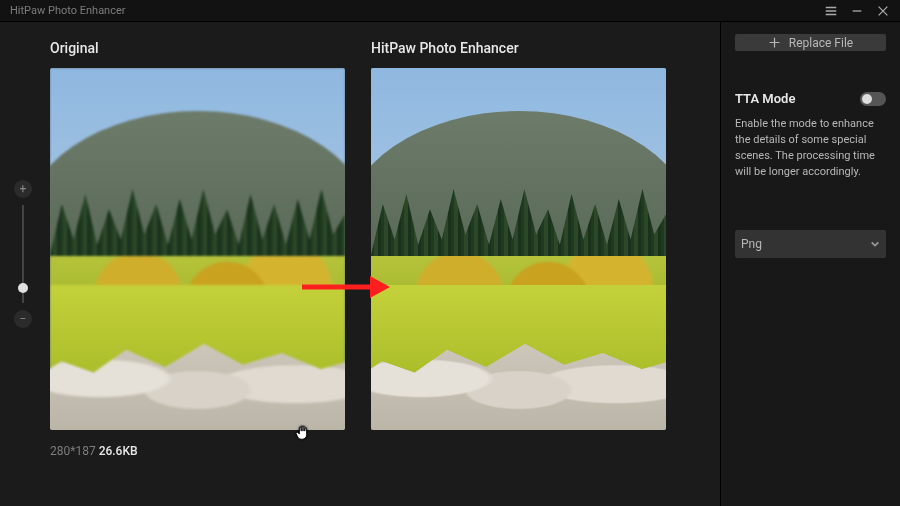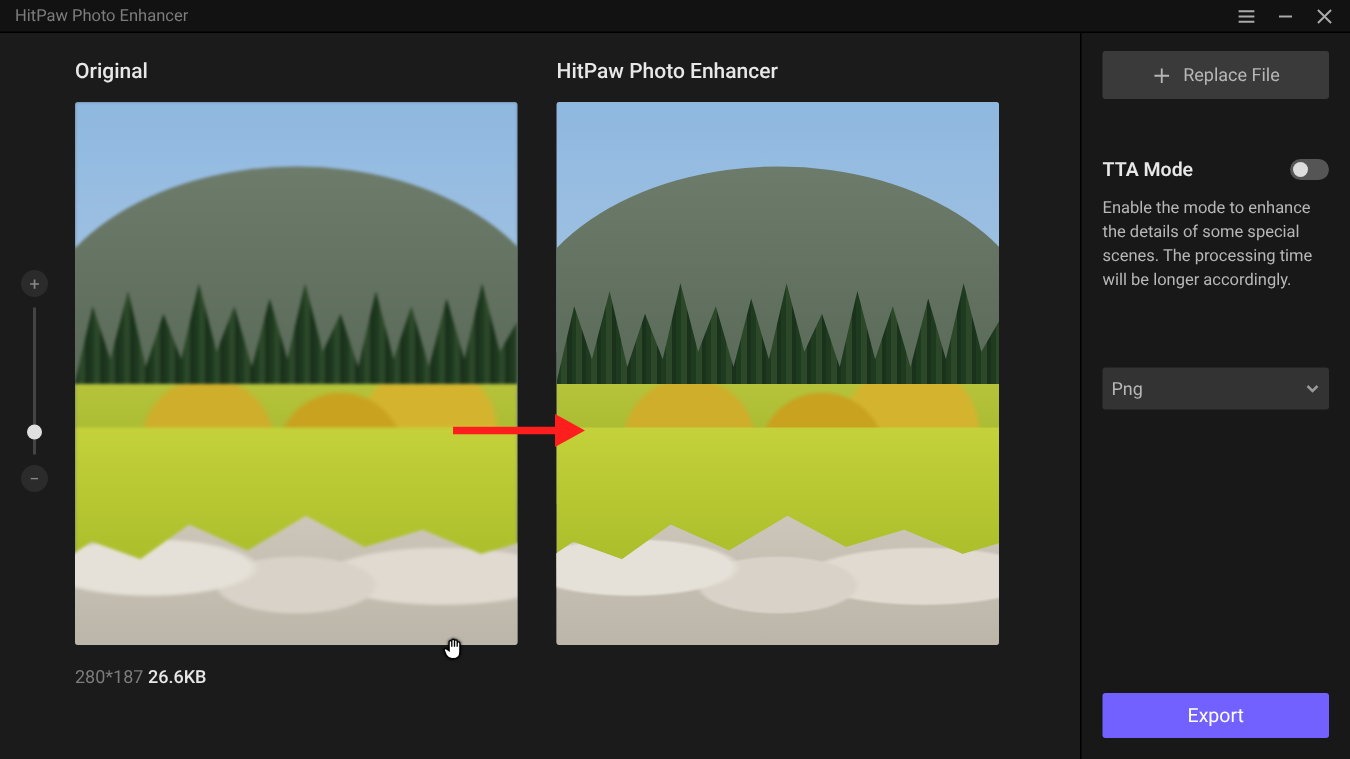--- a/index.html
+++ b/index.html
@@ -57,24 +57,24 @@
     radial-gradient(ellipse at 80% 45%,#e0dad0 0 20%,transparent 22%),
     linear-gradient(#cfc9bd,#b8b2a5);
     clip-path:polygon(0 40%,8% 25%,18% 35%,28% 15%,40% 30%,52% 10%,64% 28%,76% 18%,88% 32%,100% 22%,100% 100%,0 100%);}
   .blur .scene{filter:blur(1.2px);}
   
   .arrow{position:absolute;left:300px;top:252px;width:90px;height:26px;z-index:5;pointer-events:none;}
   
   .hand{position:absolute;left:294px;top:401px;z-index:6;width:18px;height:18px;}
   .hand svg{filter:drop-shadow(0 0 1px #000);}
   
-  .sbtn{height:32px;background:var(--btn);display:flex;align-items:center;justify-content:center;gap:8px;font-size:12px;color:var(--text-dim);cursor:pointer;border-radius:2px;}
+  .sbtn{height:17px;background:var(--btn);display:flex;align-items:center;justify-content:center;gap:8px;font-size:12px;color:var(--text-dim);cursor:pointer;border-radius:2px;}
   .sbtn svg{width:13px;height:13px;stroke:#b7b7b7;fill:none;stroke-width:1.5;}
   .section{margin-top:40px;}
-  .secrow{display:flex;align-items:flex-start;justify-content:space-between;}
+  .secrow{display:flex;align-items:center;justify-content:space-between;}
   .seclabel{font-size:13px;font-weight:600;color:var(--text);}
   .toggle{width:26px;height:14px;background:#555;border-radius:8px;position:relative;cursor:pointer;}
   .toggle::after{content:"";position:absolute;left:2px;top:2px;width:10px;height:10px;border-radius:50%;background:#ddd;}
   .desc{margin-top:10px;font-size:11px;line-height:1.45;color:var(--text-dim);}
   .select{margin-top:10px;height:28px;background:#333;border-radius:2px;display:flex;align-items:center;justify-content:space-between;padding:0 6px;font-size:12px;color:var(--text-dim);cursor:pointer;}
   .select svg{width:10px;height:10px;stroke:#999;fill:none;stroke-width:2;}
   .spacer{flex:1;}
   .primary{height:30px;background:var(--btn-primary);color:#fff;display:flex;align-items:center;justify-content:center;font-size:13px;cursor:pointer;border-radius:2px;}
 </style>
 </head>
@@ -178,17 +178,14 @@
       <div class="select">
         <span>Png</span>
         <svg viewBox="0 0 12 12">
             <path d="M2 4l4 4 4-4"></path>
           </svg>
       </div>
     </div>
 
     <div class="spacer"></div>
 
-    <div class="primary">
-      <span>Export</span>
-    </div>
   </div>
 </div>
 
 </body></html>

